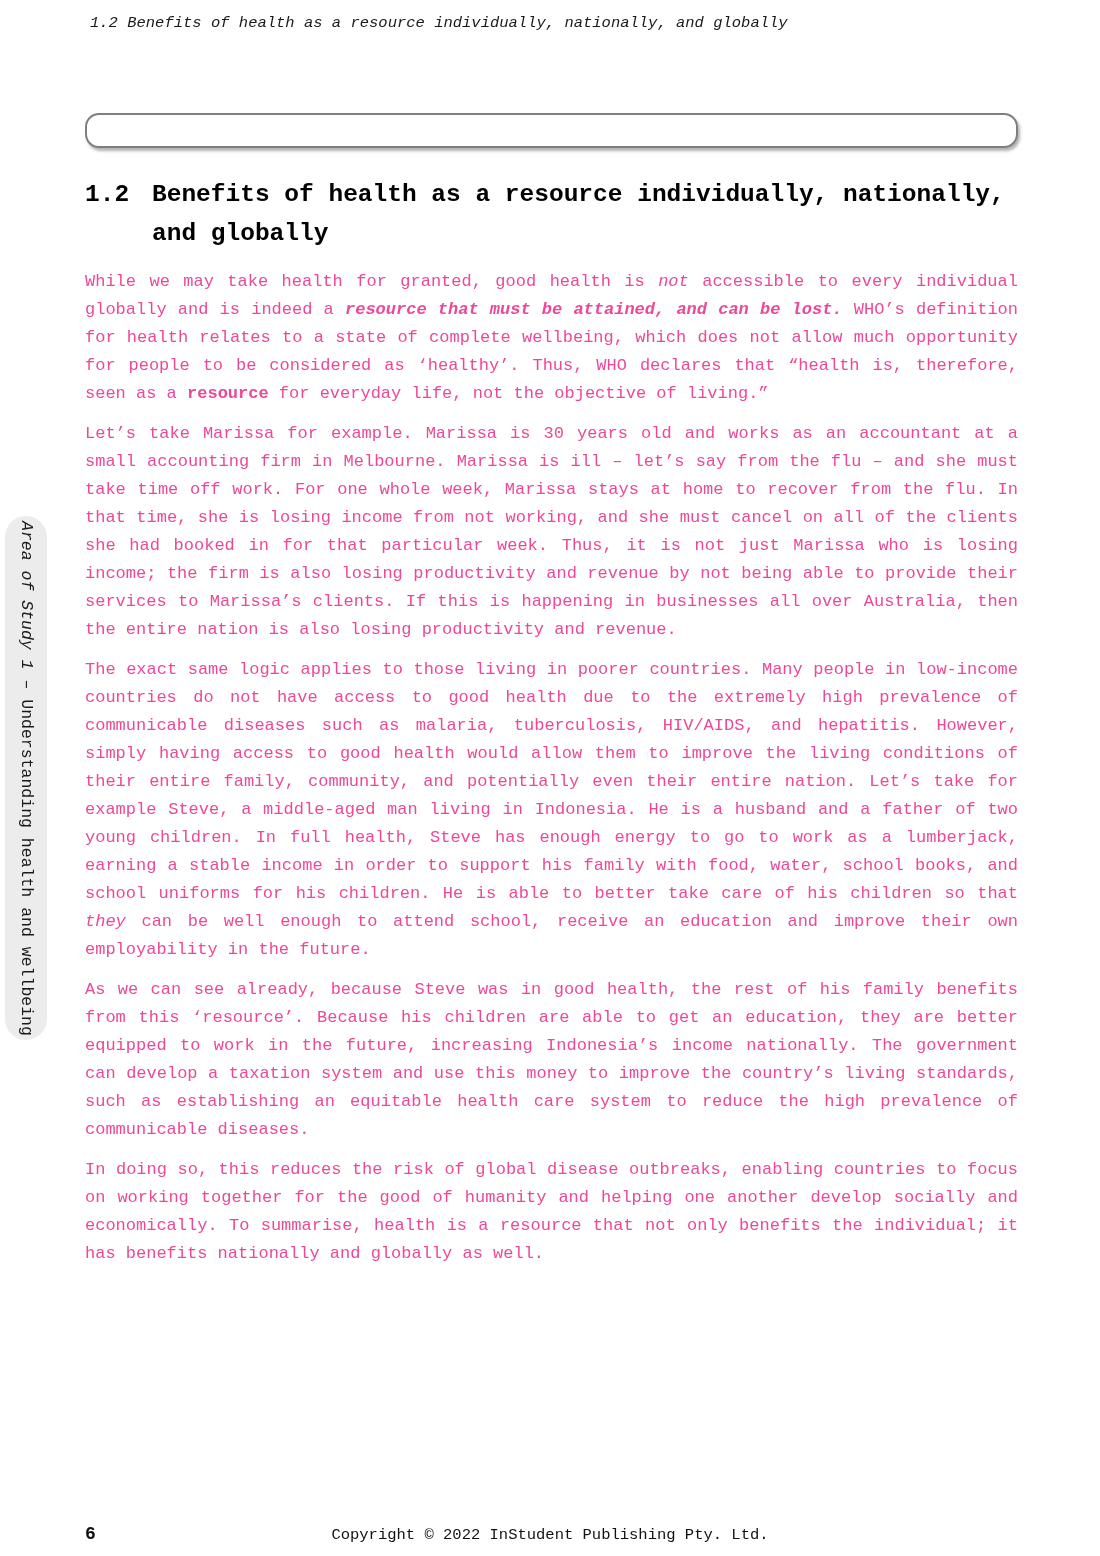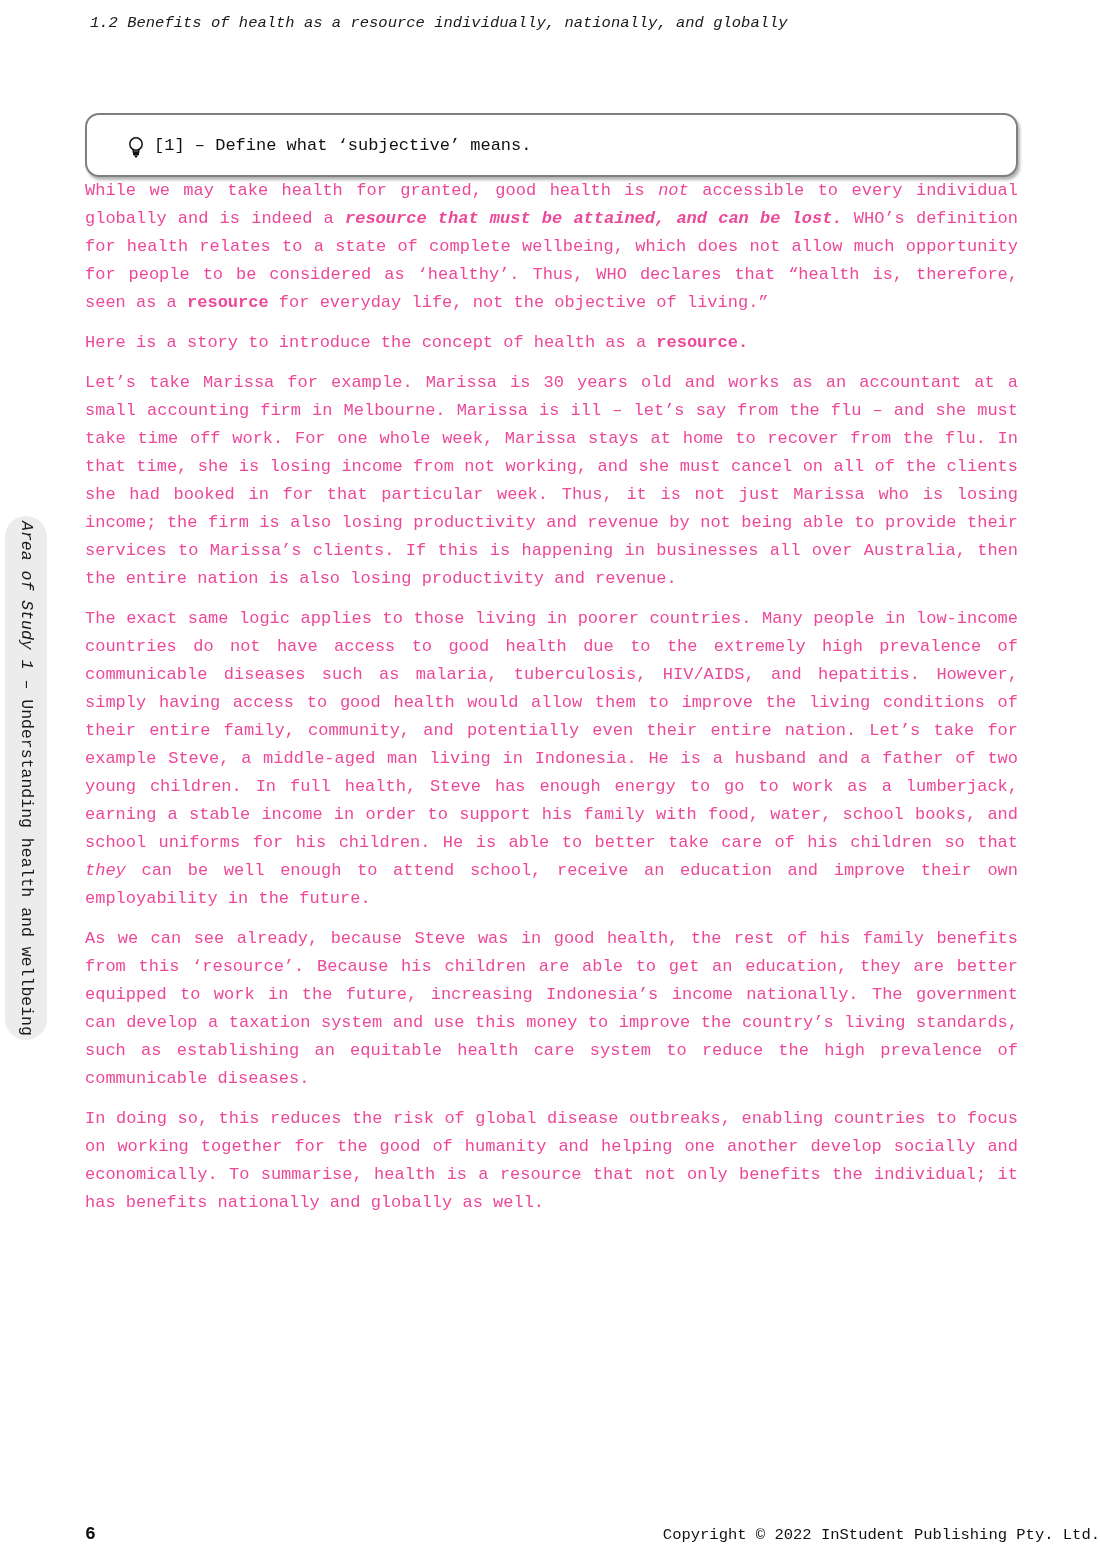--- a/index.html
+++ b/index.html
@@ -112,21 +112,21 @@
     left:85px;
     bottom:12px;
     font-weight:bold;
     font-size:18px;
   }
   .footer-copyright{
     position:absolute;
     left:0;
     right:0;
     bottom:12px;
-    text-align:right;
+    text-align:center;
     font-size:15.5px;
     color:#111;
   }
 </style>
 </head>
 <body>
 
 <div class="page">
 
   <div class="running-header">1.2 Benefits of health as a resource individually, nationally, and globally</div>
@@ -134,35 +134,29 @@
   <div class="sidebar-tab">
     <div class="sidebar-text">
       <span class="seg-i">Area of Study 1 – </span><span>Understanding health and wellbeing</span>
     </div>
   </div>
 
   <div class="content">
 
     <div class="marking-box">
       <div class="marking-items">
-        <div class="marking-item">
-          <svg class="bulb" width="18" height="24" viewBox="0 0 18 24">
-            <circle cx="9" cy="8" r="6.2" fill="none" stroke="#111" stroke-width="1.5"></circle>
-            <path d="M6.3 13.2 L6.3 16 L11.7 16 L11.7 13.2" fill="none" stroke="#111" stroke-width="1.5"></path>
-            <rect x="6" y="16" width="6" height="3.6" rx="1" fill="#111"></rect>
-            <rect x="7.6" y="19.6" width="2.8" height="1.8" rx="0.8" fill="#111"></rect>
-          </svg>
-          <div class="marking-item-text">[1] – Define what ‘subjective’ means.</div>
-        </div>
       </div>
     </div>
 
+    <div class="section-heading">
+      <div class="sec-num">1.2</div>
+      <div class="sec-title">Benefits of health as a resource individually, nationally, and globally</div>
+    </div>
 
     <p class="para"><span>While we may take health for granted, good health is </span><span class="seg-i">not</span><span> accessible to every individual globally and is indeed a </span><span class="seg-b seg-i">resource that must be attained, and can be lost.</span><span> WHO’s definition for health relates to a state of complete wellbeing, which does not allow much opportunity for people to be considered as ‘healthy’. Thus, WHO declares that “health is, therefore, seen as a </span><span class="seg-b">resource</span><span> for everyday life, not the objective of living.”</span></p>
-    <p class="para"><span>Here is a story to introduce the concept of health as a </span><span class="seg-b">resource.</span></p>
     <p class="para"><span>Let’s take Marissa for example. Marissa is 30 years old and works as an accountant at a small accounting firm in Melbourne. Marissa is ill – let’s say from the flu – and she must take time off work. For one whole week, Marissa stays at home to recover from the flu. In that time, she is losing income from not working, and she must cancel on all of the clients she had booked in for that particular week. Thus, it is not just Marissa who is losing income; the firm is also losing productivity and revenue by not being able to provide their services to Marissa’s clients. If this is happening in businesses all over Australia, then the entire nation is also losing productivity and revenue.</span></p>
     <p class="para"><span>The exact same logic applies to those living in poorer countries. Many people in low-income countries do not have access to good health due to the extremely high prevalence of communicable diseases such as malaria, tuberculosis, HIV/AIDS, and hepatitis. However, simply having access to good health would allow them to improve the living conditions of their entire family, community, and potentially even their entire nation. Let’s take for example Steve, a middle-aged man living in Indonesia. He is a husband and a father of two young children. In full health, Steve has enough energy to go to work as a lumberjack, earning a stable income in order to support his family with food, water, school books, and school uniforms for his children. He is able to better take care of his children so that </span><span class="seg-i">they</span><span> can be well enough to attend school, receive an education and improve their own employability in the future.</span></p>
     <p class="para"><span>As we can see already, because Steve was in good health, the rest of his family benefits from this ‘resource’. Because his children are able to get an education, they are better equipped to work in the future, increasing Indonesia’s income nationally. The government can develop a taxation system and use this money to improve the country’s living standards, such as establishing an equitable health care system to reduce the high prevalence of communicable diseases.</span></p>
     <p class="para"><span>In doing so, this reduces the risk of global disease outbreaks, enabling countries to focus on working together for the good of humanity and helping one another develop socially and economically. To summarise, health is a resource that not only benefits the individual; it has benefits nationally and globally as well.</span></p>
 
   </div>
 
   <div class="footer-pagenum">6</div>
   <div class="footer-copyright">Copyright © 2022 InStudent Publishing Pty. Ltd.</div>
 

